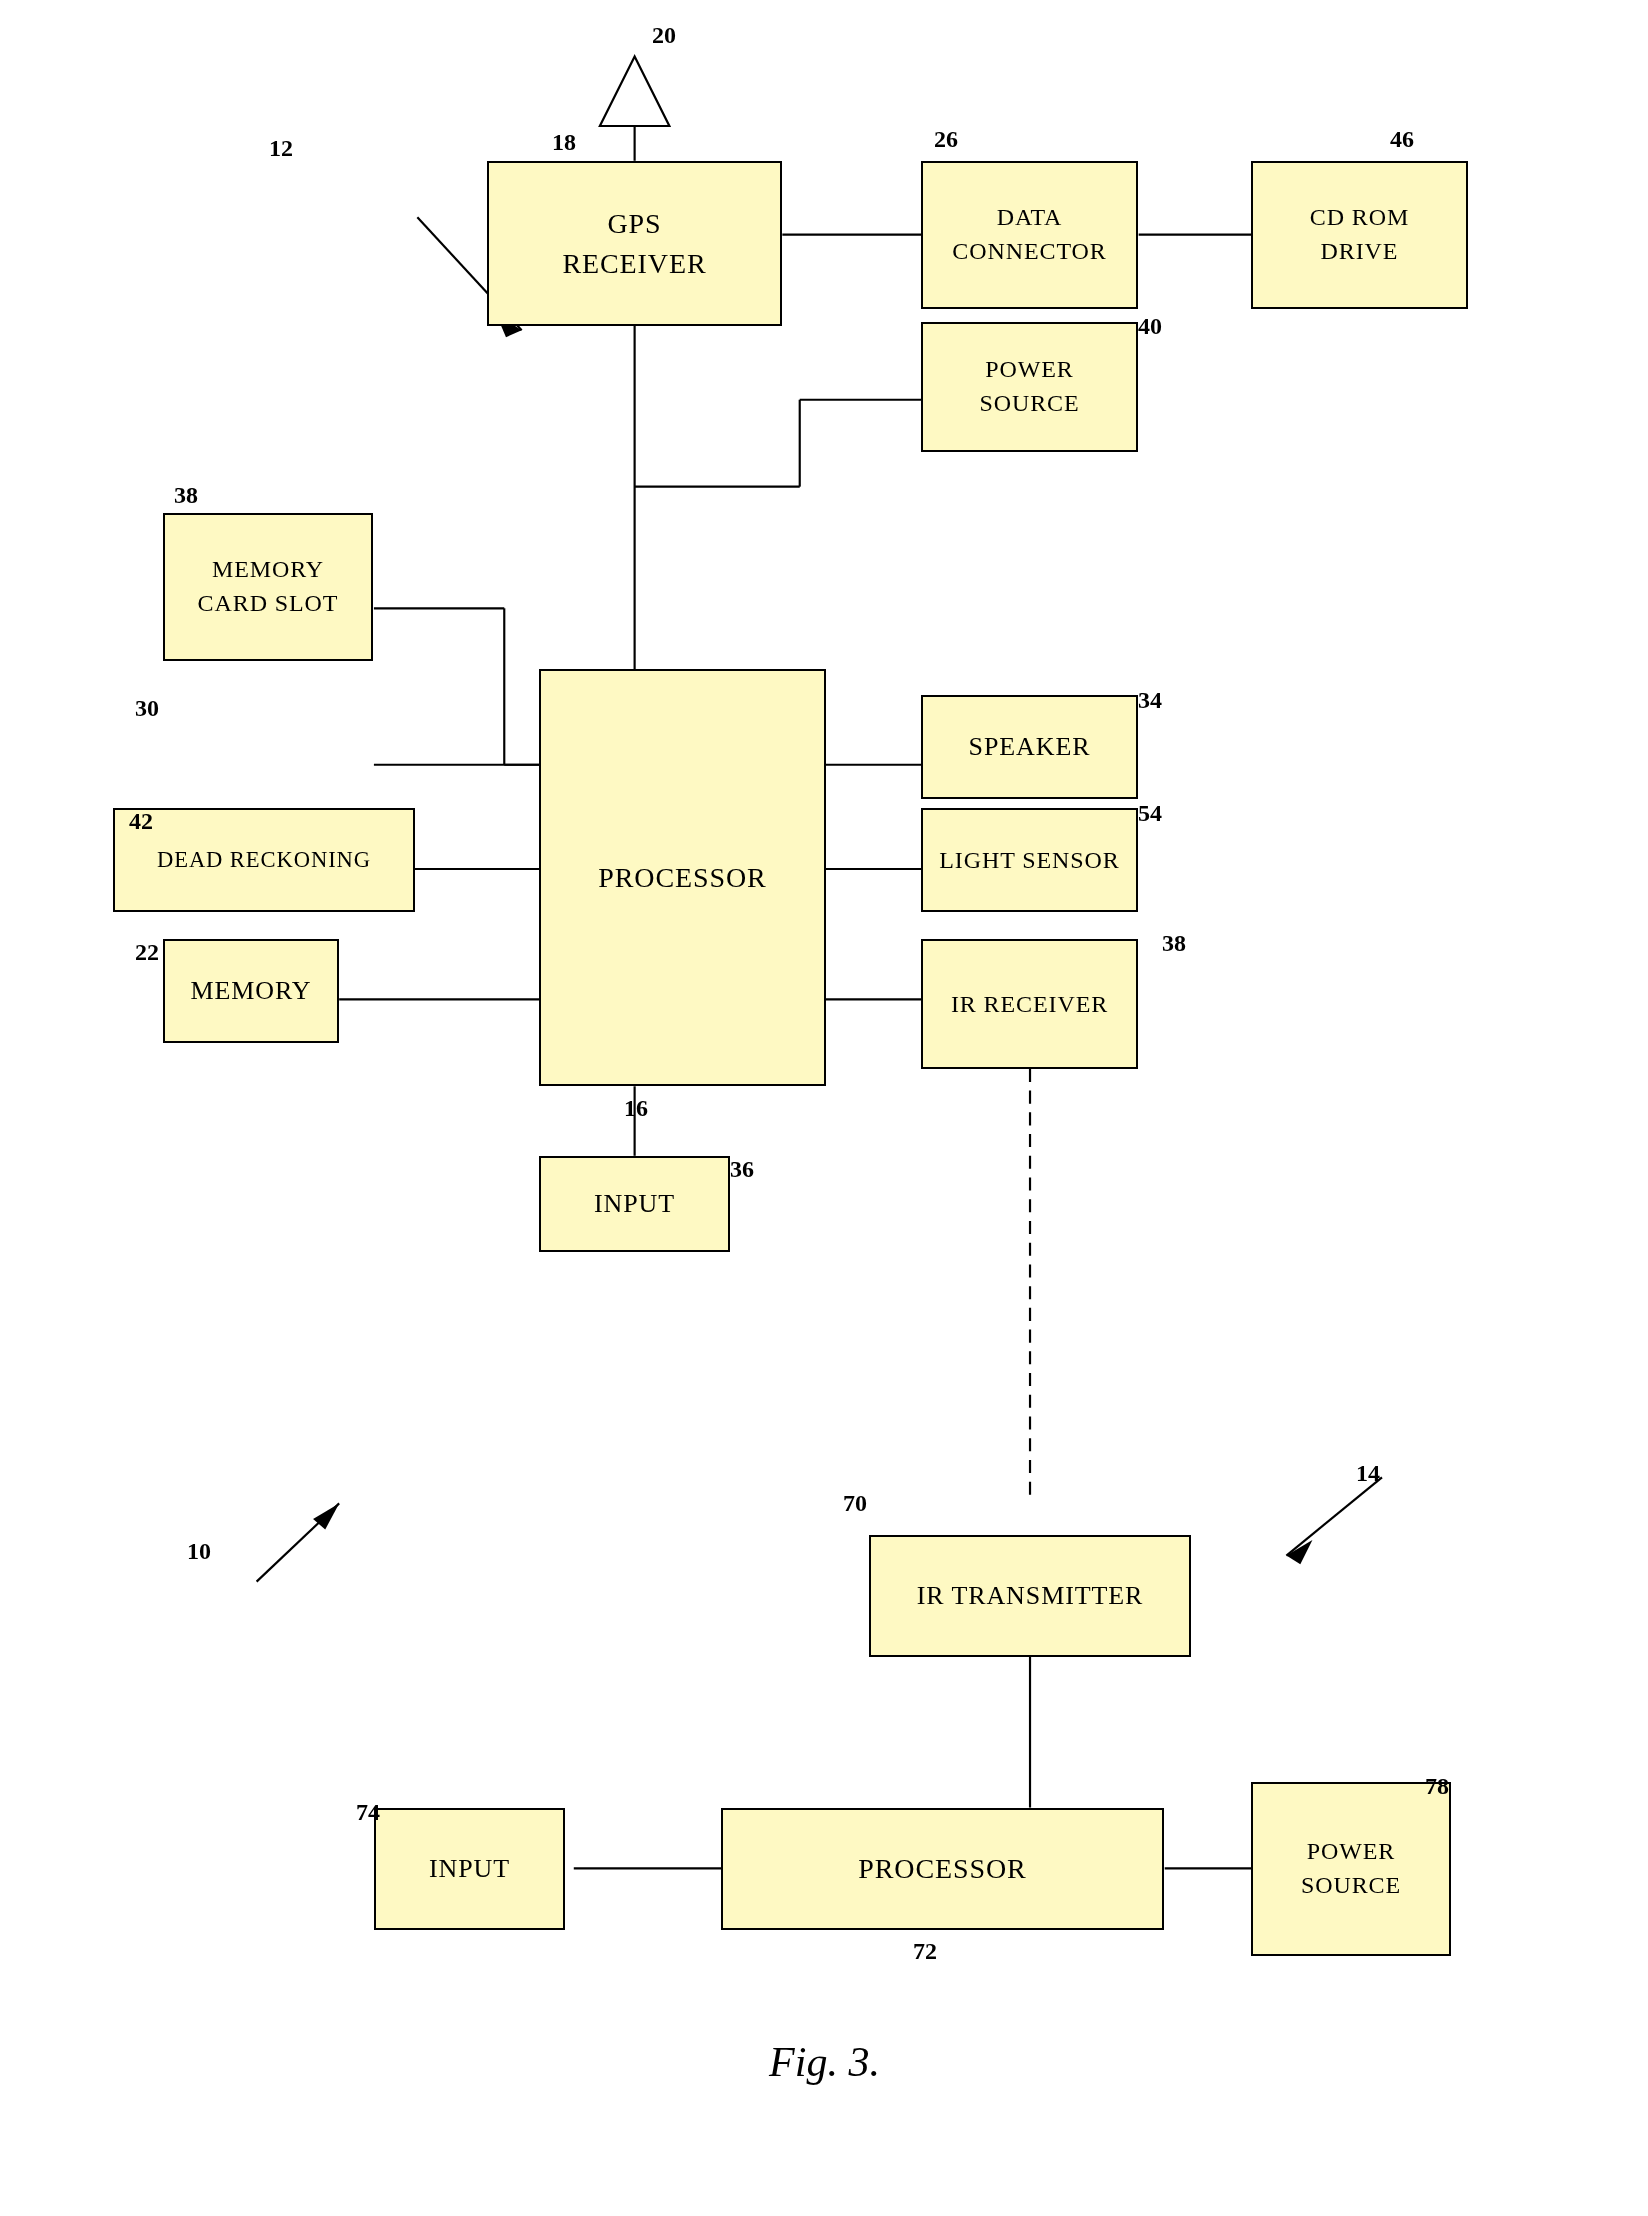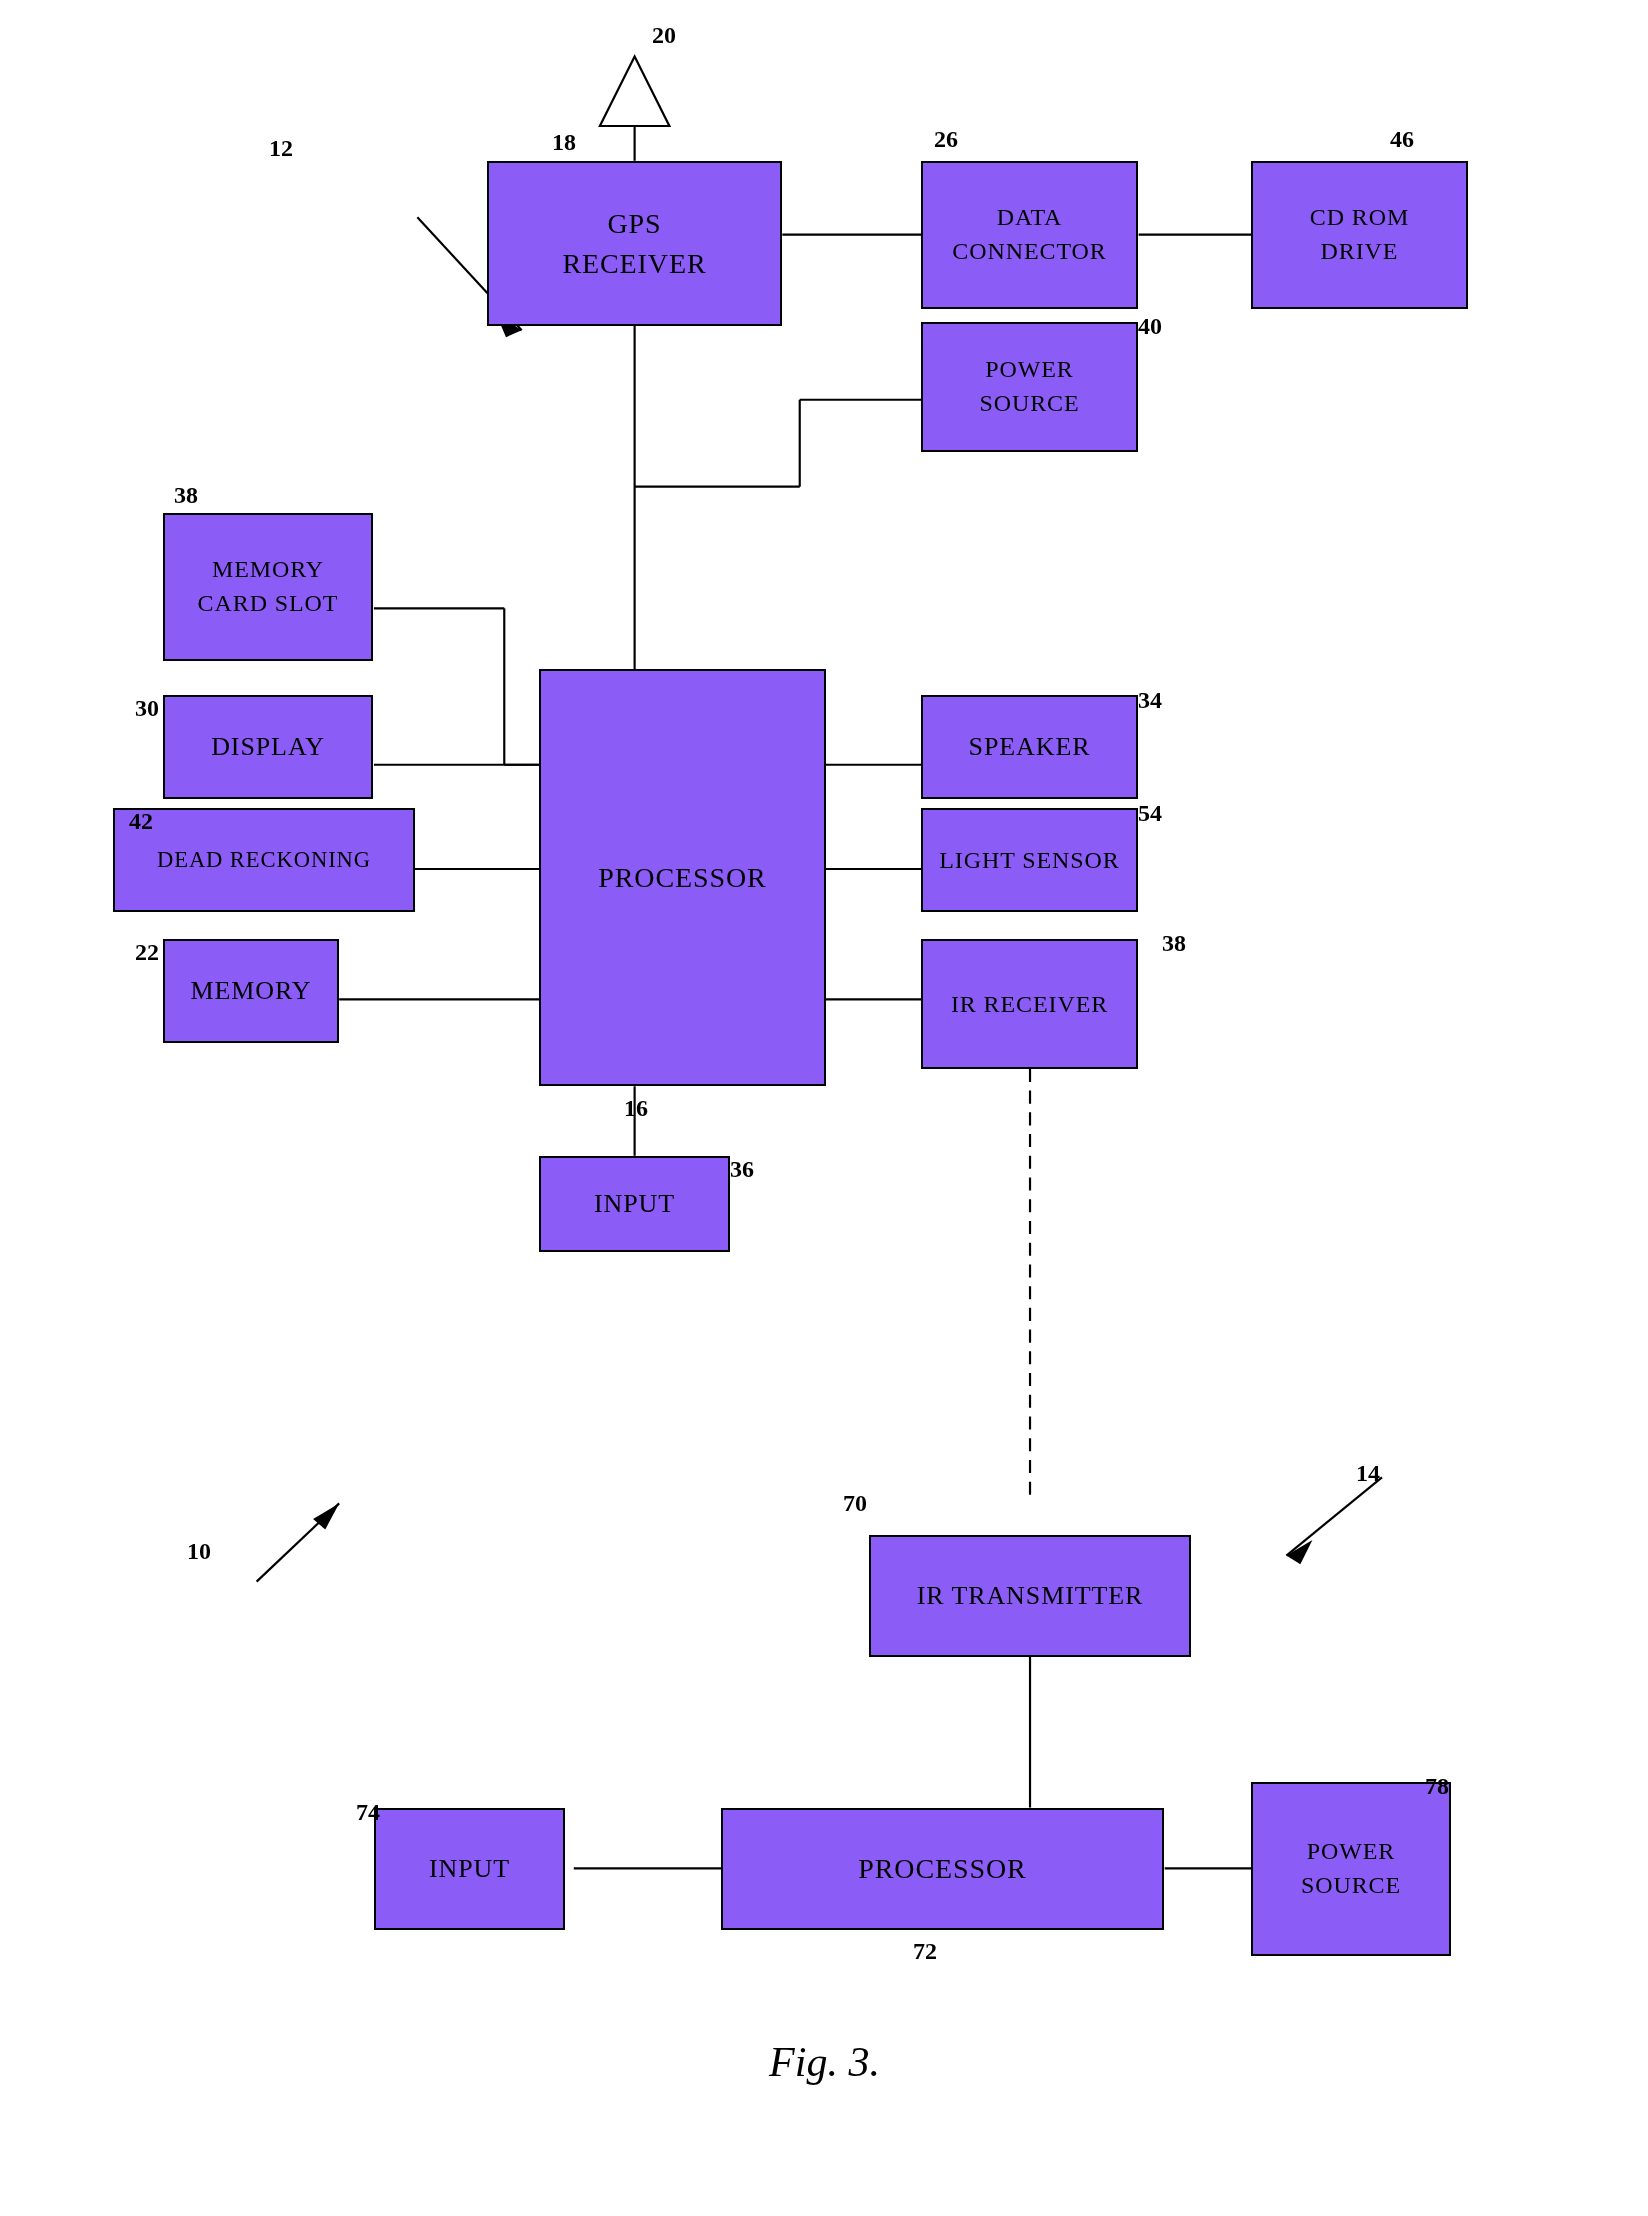--- a/index.html
+++ b/index.html
@@ -13,21 +13,21 @@
     }
     .diagram-container {
       position: absolute;
       top: 0; left: 0;
       width: 1649px;
       height: 2216px;
     }
     .box {
       position: absolute;
       border: 2.2px solid #000;
-      background: #8b5cf6;
+      background: #fef9c3;
       display: flex;
       align-items: center;
       justify-content: center;
       text-align: center;
       font-size: 24px;
       font-weight: normal;
       letter-spacing: 0.9px;
     }
     .label {
       position: absolute;
@@ -121,23 +121,20 @@
 
   <div class="box" style="left:921px; top:322px; width:217px; height:130px; font-size:24px; line-height:1.4;">
     <span style="white-space:pre-line;">POWER
 SOURCE</span>
   </div>
 
   <div class="box" style="left:539px; top:669px; width:287px; height:417px; font-size:28px;">
     <span>PROCESSOR</span>
   </div>
 
-  <div class="box" style="left:163px; top:695px; width:210px; height:104px; font-size:26px;">
-    <span>DISPLAY</span>
-  </div>
 
   <div class="box" style="left:921px; top:695px; width:217px; height:104px; font-size:26px;">
     <span>SPEAKER</span>
   </div>
 
   <div class="box" style="left:113px; top:808px; width:302px; height:104px; font-size:22.6px;">
     <span>DEAD RECKONING</span>
   </div>
 
   <div class="box" style="left:921px; top:808px; width:217px; height:104px; font-size:24px;">

